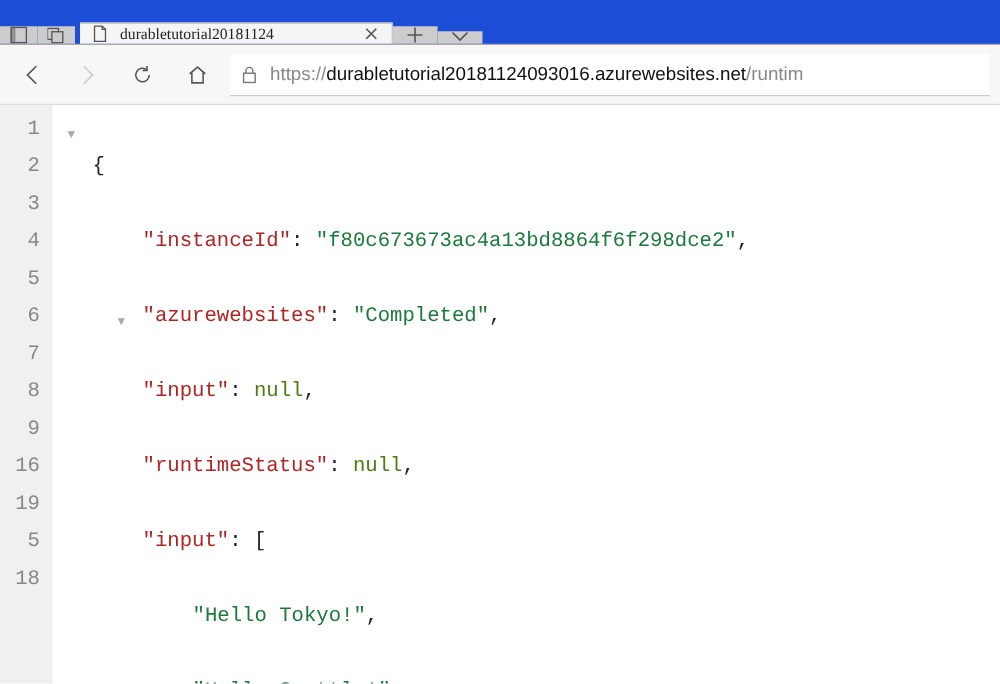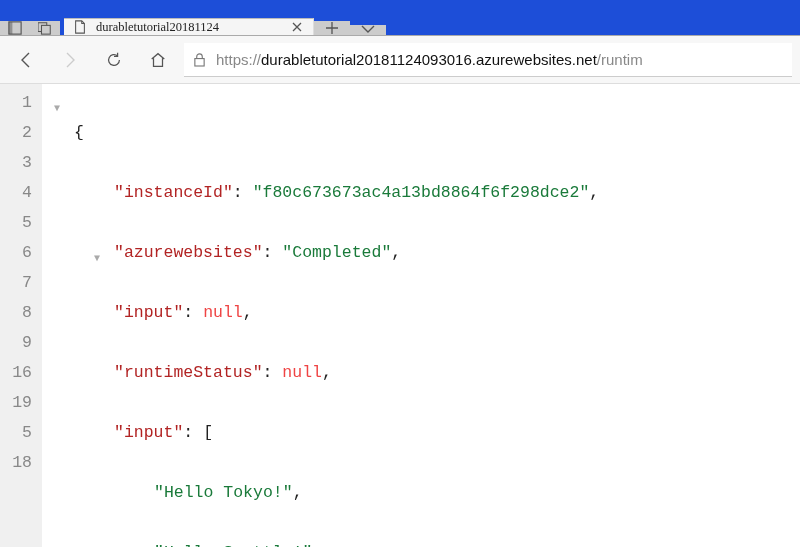--- a/index.html
+++ b/index.html
@@ -128,21 +128,21 @@
       color: #aaa;
       font-size: 10px;
       left: 12px;
     }
     .ind1 { padding-left: 28px; display:inline-block; }
     .ind2 { padding-left: 68px; display:inline-block; }
     .ind3 { padding-left: 108px; display:inline-block; }
     .brace, .bracket, .comma, .colon { color: #222; }
     .key { color: #b22424; }
     .str { color: #1a7a3a; }
-    .null { color: #ef4444; }
+    .null { color: #4d7c0f; }
   </style>
 </head>
 <body>
 
 <div class="titlebar">
   <div class="titlebar-btn">
     <svg width="14" height="14" viewBox="0 0 16 16">
         <rect x="1" y="1" width="14" height="14" fill="none" stroke="#555" stroke-width="1.3"></rect>
         <rect x="1" y="1" width="4" height="14" fill="#555" opacity="0.5"></rect>
       </svg>

